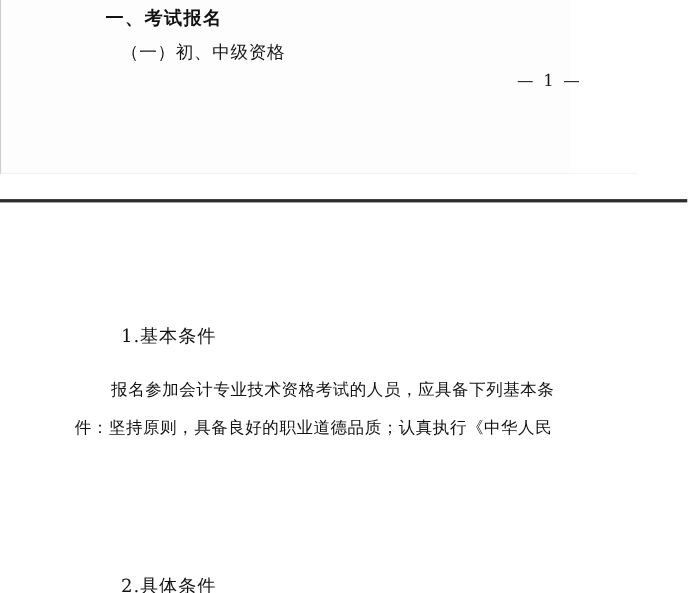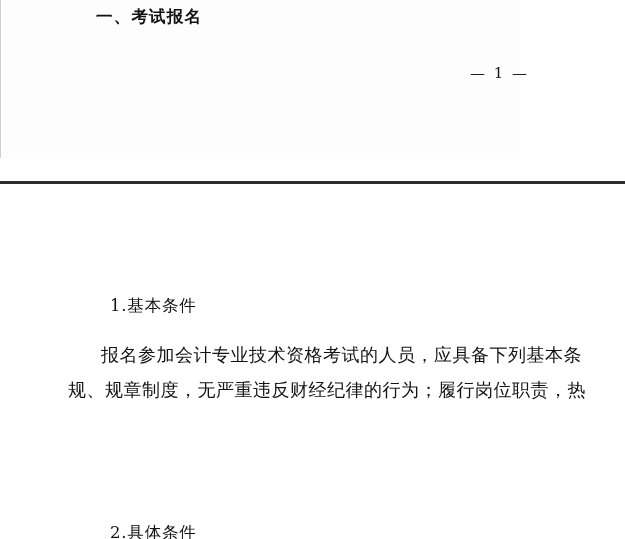--- a/index.html
+++ b/index.html
@@ -118,21 +118,21 @@
   .sec-specific {
     left: 110px;
     top: 330px;
   }
 
   .para {
     position: absolute;
     left: 68px;
     top: 145px;
     width: 500px;
-    font-size: 18px;
+    font-size: 15px;
     line-height: 35px;
     letter-spacing: 0.5px;
     color: #131313;
   }
   .para .line {
     white-space: nowrap;
     display: block;
   }
   .para .line.indent {
     text-indent: 33px;
@@ -142,32 +142,33 @@
 <body>
 
 <div class="page">
 
   <div class="top-frag">
     <div class="edge-left-v"></div>
     <div class="edge-bottom-h"></div>
 
     <div class="heading-1">一、考试报名</div>
 
+    <div class="subheading">（一）初、中级资格</div>
 
     <div class="page-number">— 1 —</div>
   </div>
 
   <div class="gap-band"></div>
   <div class="separator"></div>
 
   <div class="body-area">
 
     <div class="sec-title sec-basic">1.基本条件</div>
 
     <div class="para">
       <span class="line indent">报名参加会计专业技术资格考试的人员，应具备下列基本条</span>
-      <span class="line">规、规章制度，无严重违反财经纪律的行为；履行岗位职责，热</span>
+      <span class="line">件：坚持原则，具备良好的职业道德品质；认真执行《中华人民</span>
     </div>
 
     <div class="sec-title sec-specific">2.具体条件</div>
 
   </div>
 </div>
 
 </body></html>

